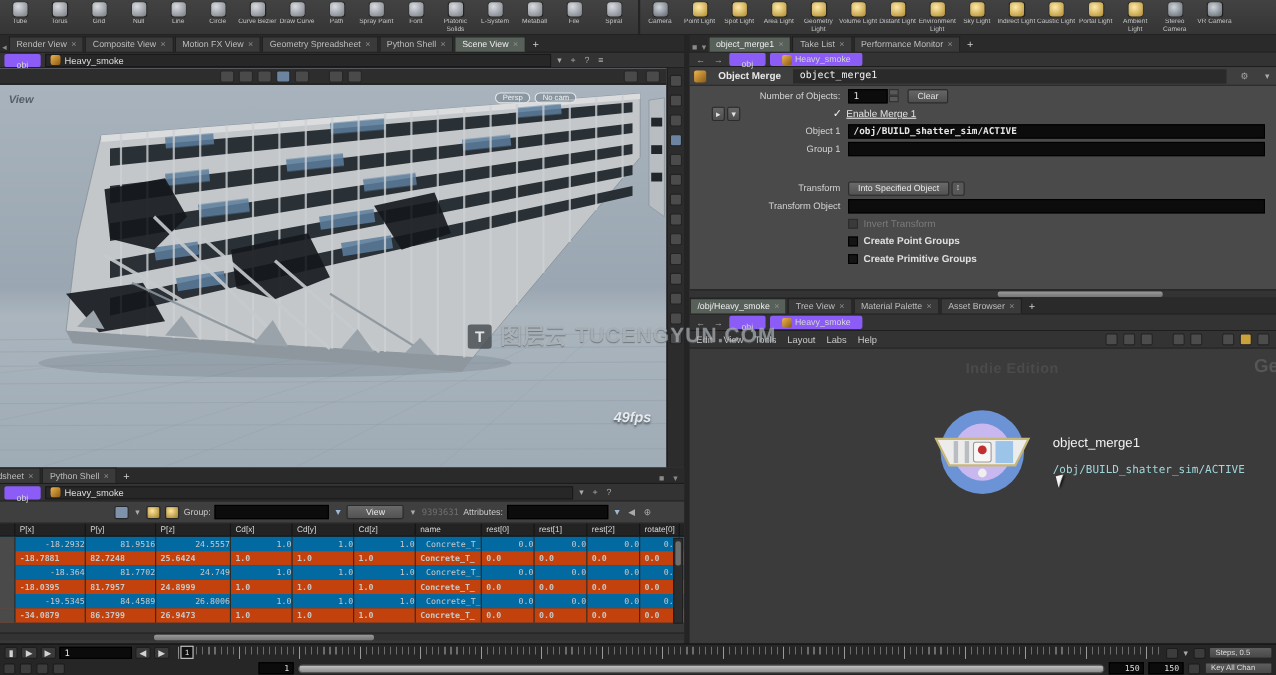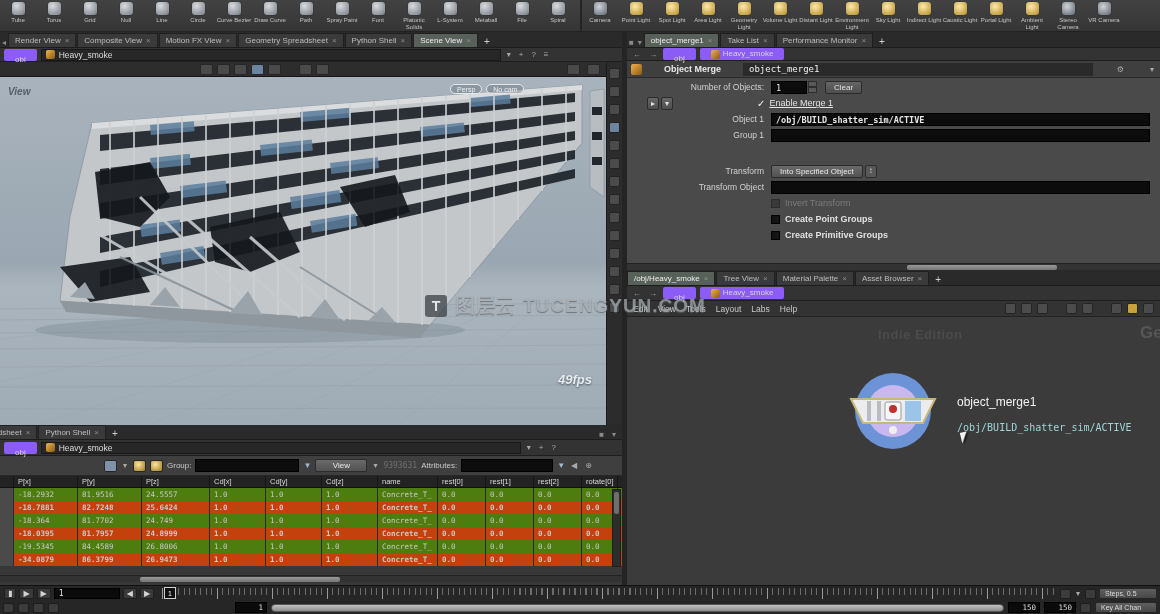--- a/index.html
+++ b/index.html
@@ -37,21 +37,21 @@
   .vpt-ico.sel{background:#6d84a0;}
   #vp-side{left:606px;top:62px;width:16px;height:363px;background:#2c2c2c;border-left:1px solid #1b1b1b;display:flex;flex-direction:column;align-items:center;padding-top:6px;gap:7px;}
   .side-ico{width:11px;height:11px;background:#4b4b4b;border-radius:2px;border:1px solid #232323;}
   .side-ico.sel{background:#6d84a0;}
   #view-label{left:8px;top:24px;color:#55606a;font-weight:bold;font-size:10px;font-style:italic;}
   .pill{border:1px solid #e4e8ea;border-radius:6px;color:#edf0f2;font-size:7px;padding:0 6px;height:10px;line-height:9px;background:rgba(90,100,110,.35);}
   #fps{right:14px;bottom:38px;color:#e8ebee;font-weight:bold;font-size:13px;text-shadow:0 1px 2px rgba(40,50,60,.7);font-style:italic;}
   
   #rightcol-divider{left:622px;top:32px;width:5px;height:582px;background:#242424;}
   #params{left:627px;top:48px;width:533px;height:222px;background:#4a4a4a;overflow:hidden;}
-  .pheader{display:flex;align-items:center;height:17px;background:#3f3f3f;border-bottom:1px solid #2a2a2a;padding:0 4px;gap:22px;}
+  .pheader{display:flex;align-items:center;height:17px;background:#3f3f3f;border-bottom:1px solid #2a2a2a;padding:0 4px;gap:11px;}
   .ptype{font-weight:bold;color:#e8e8e8;font-size:9px;}
   .pname{background:#2a2a2a;color:#f0f0f0;padding:0 6px;font-size:9px;height:13px;line-height:13px;flex:1;}
   .prow{display:flex;align-items:center;height:14px;margin:2px 4px 2px 4px;}
   .plabel{width:140px;text-align:right;color:#d2d2d2;padding-right:7px;font-size:8.5px;white-space:nowrap;}
   .plabel.dis{color:#7b7b7b;}
   .pfield{background:#0c0c0c;color:#e6e6e6;border:1px solid #000;height:13px;line-height:12px;padding:0 4px;font-size:8.5px;}
   .pfield.grow{flex:1;margin-right:6px;}
   .pfield.dis{background:#3d3d3d;color:#6f6f6f;}
   .pbtn{background:linear-gradient(#666,#4e4e4e);border:1px solid #2b2b2b;border-radius:2px;color:#e2e2e2;font-size:8px;padding:0 8px;height:13px;line-height:12px;}
   .updown{display:flex;flex-direction:column;width:9px;margin-left:1px;}
@@ -80,21 +80,21 @@
   
   #sheet{left:0;top:425px;width:622px;height:160px;background:#383838;overflow:hidden;}
   .sstoolbar{display:flex;align-items:center;height:20px;background:#3f3f3f;border-bottom:1px solid #262626;padding:0 4px;gap:4px;font-size:8px;}
   .tb-ico{width:13px;height:12px;background:#555;border:1px solid #272727;border-radius:2px;}
   .tb-ico.sel{background:#7e93ab;}
   .tb-ico.amber{background:radial-gradient(circle at 40% 35%,#ffe49a,#9a7a24);}
   .funnel{color:#9db8d6;font-size:8px;}
   .grid{display:grid;grid-template-columns:14px 64px 64px 68px 56px 56px 56px 60px 48px 48px 48px 36px;}
   .ghead{background:#232323;border-bottom:1px solid #111;height:12px;}
   .ghead div{color:#d8d8d8;font-size:7.5px;line-height:12px;padding-left:4px;border-right:1px solid #151515;overflow:hidden;white-space:nowrap;}
-  .grow0{background:#4d7c0f;}
+  .grow0{background:#0369a1;text-align:right;}
   .grow1{background:#c2410c;font-weight:bold;}
   .gcell{color:#c9c9c9;font-size:7.5px;line-height:13px;height:13px;padding-left:4px;border-right:1px solid #2b2b2b;overflow:hidden;white-space:nowrap;}
   .rownum{background:#4a4a4a;}
   #sheet .vscroll{position:absolute;right:1px;top:64px;width:9px;height:78px;background:#2d2d2d;border:1px solid #1f1f1f;}
   #sheet .vthumb{position:absolute;left:1px;top:2px;width:5px;height:22px;background:#6e6e6e;border-radius:2px;}
   
   #playbar{left:0;top:585px;width:1160px;height:29px;background:#262626;border-top:1px solid #111;}
   .prow1{display:flex;align-items:center;height:15px;}
   .trans{display:flex;align-items:center;gap:3px;padding:0 4px;}
   .tbtn{color:#d3d3d3;font-size:8px;background:#3a3a3a;border:1px solid #1e1e1e;border-radius:2px;height:11px;line-height:10px;padding:0 3px;}

